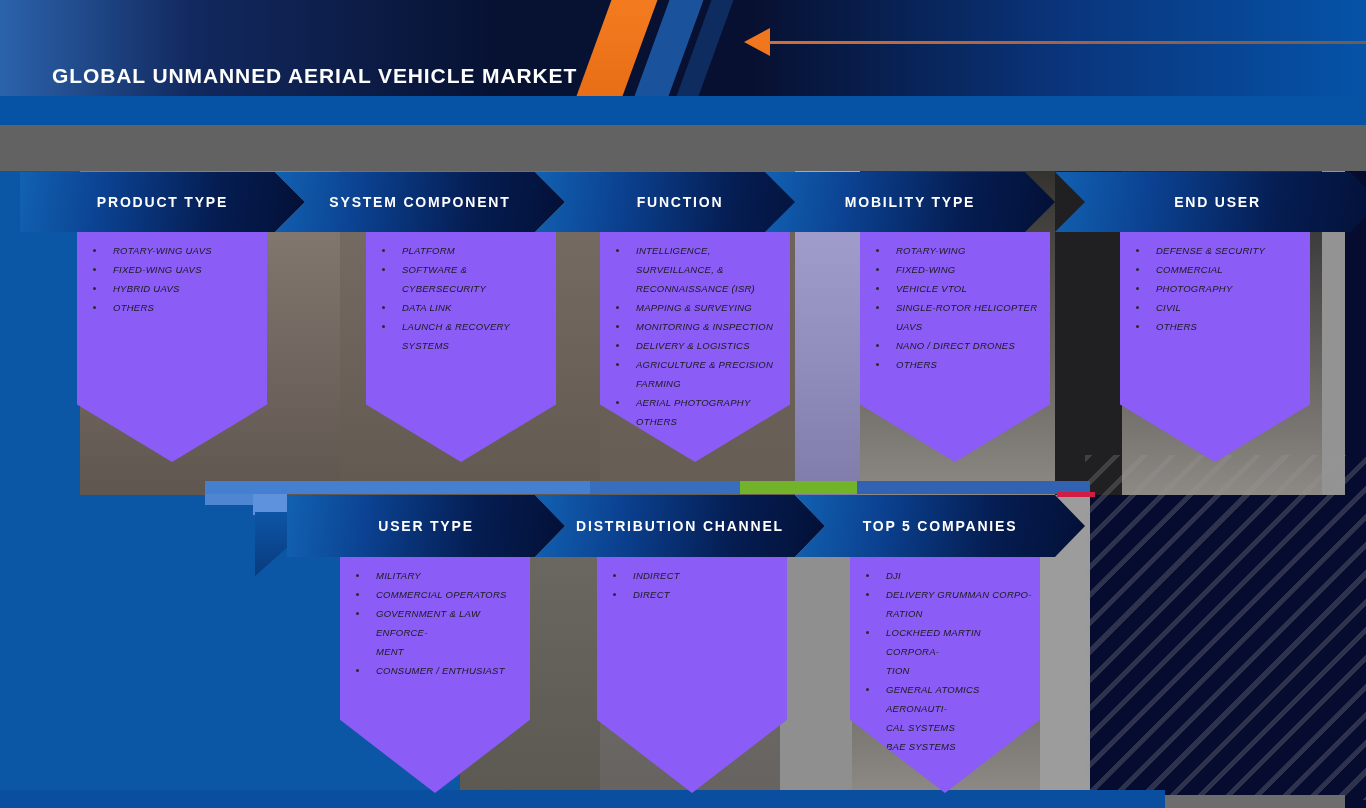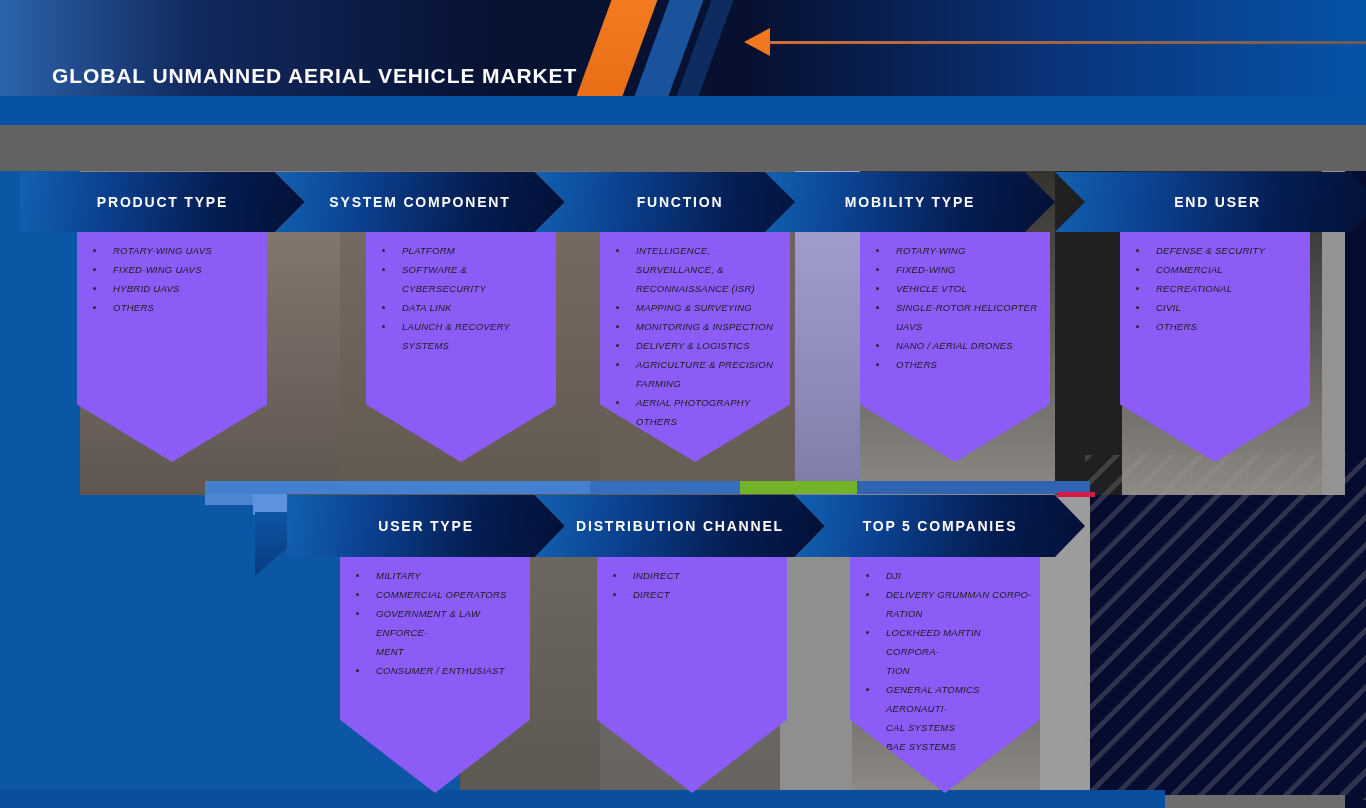--- a/index.html
+++ b/index.html
@@ -132,29 +132,29 @@
       <li>OTHERS</li>
     </ul>
   </div>
   <div class="abs card tcard" style="left:860px;">
     <ul>
       <li>ROTARY-WING</li>
       <li>FIXED-WING</li>
       <li>VEHICLE VTOL</li>
       <li>SINGLE-ROTOR HELICOPTER
 UAVS</li>
-      <li>NANO / AERIAL DRONES</li>
+      <li>NANO / DIRECT DRONES</li>
       <li>OTHERS</li>
     </ul>
   </div>
   <div class="abs card tcard" style="left:1120px;">
     <ul>
       <li>DEFENSE &amp; SECURITY</li>
       <li>COMMERCIAL</li>
-      <li>RECREATIONAL</li>
+      <li>PHOTOGRAPHY</li>
       <li>CIVIL</li>
       <li>OTHERS</li>
     </ul>
   </div>
 
   <div class="abs card bcard" style="left:597px;">
     <ul>
       <li>INDIRECT</li>
       <li>DIRECT</li>
     </ul>

